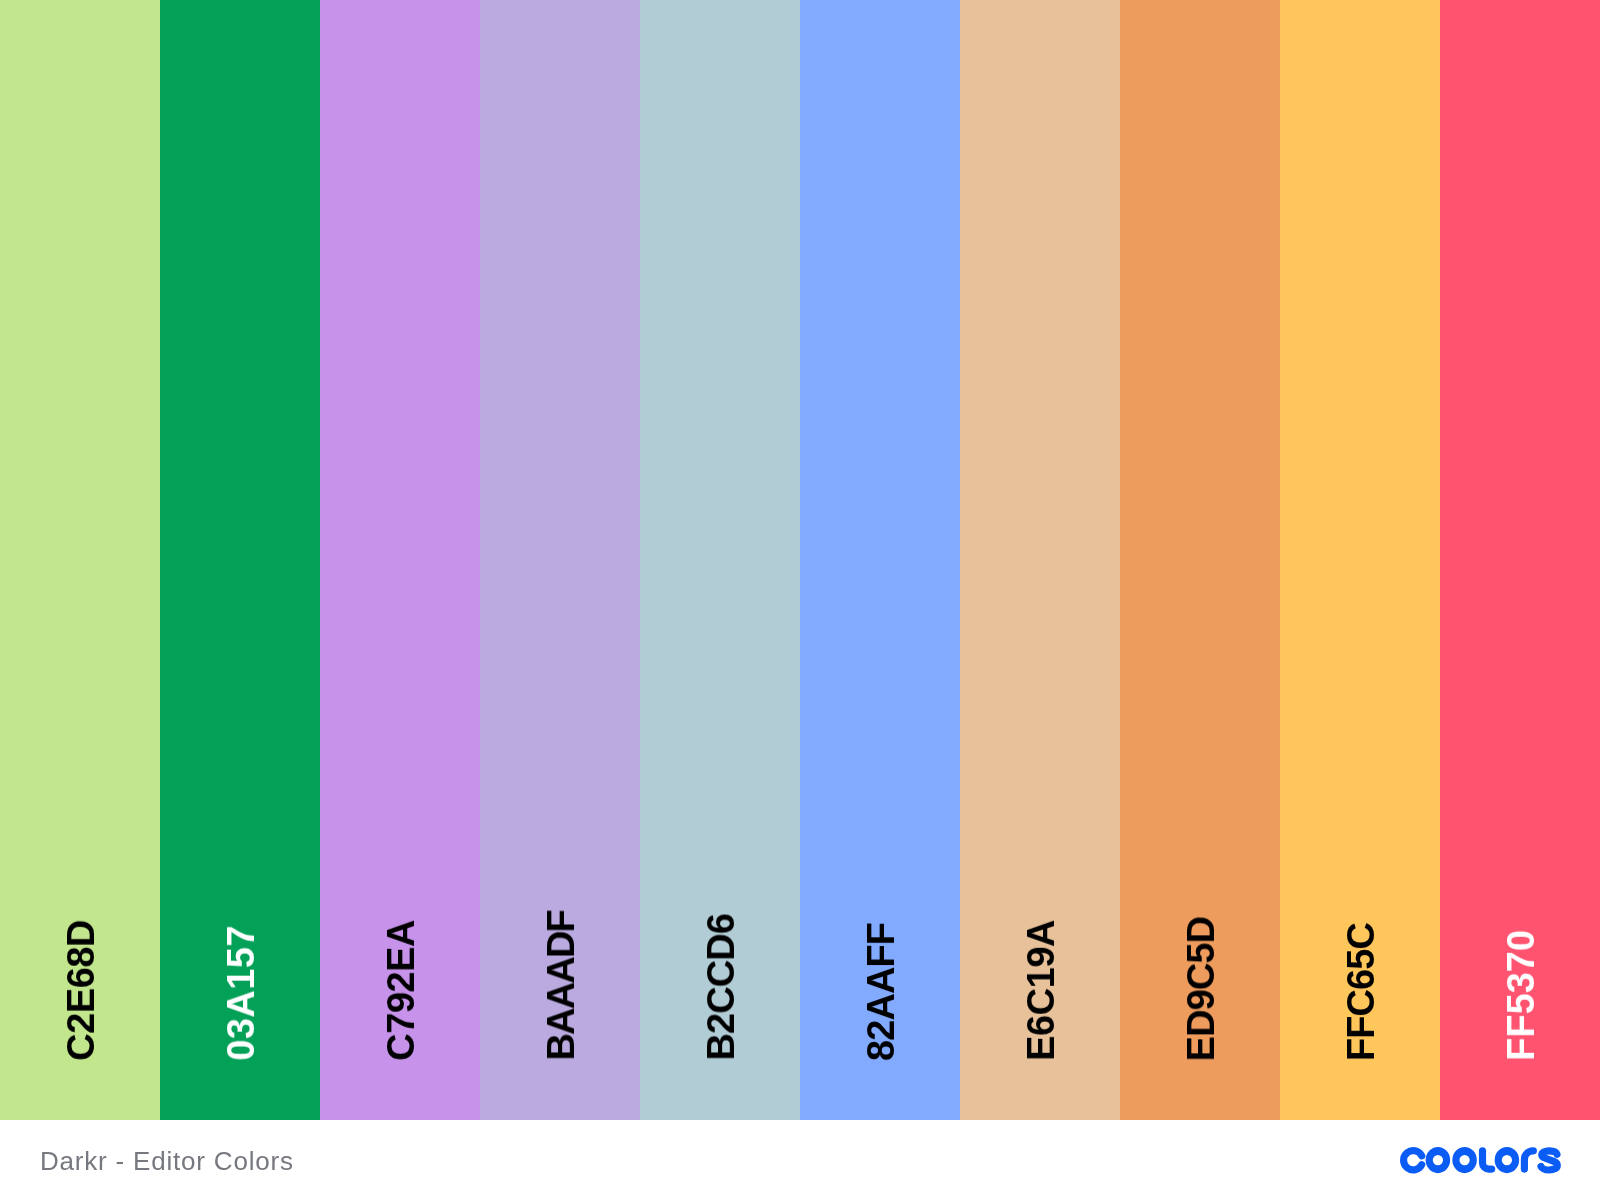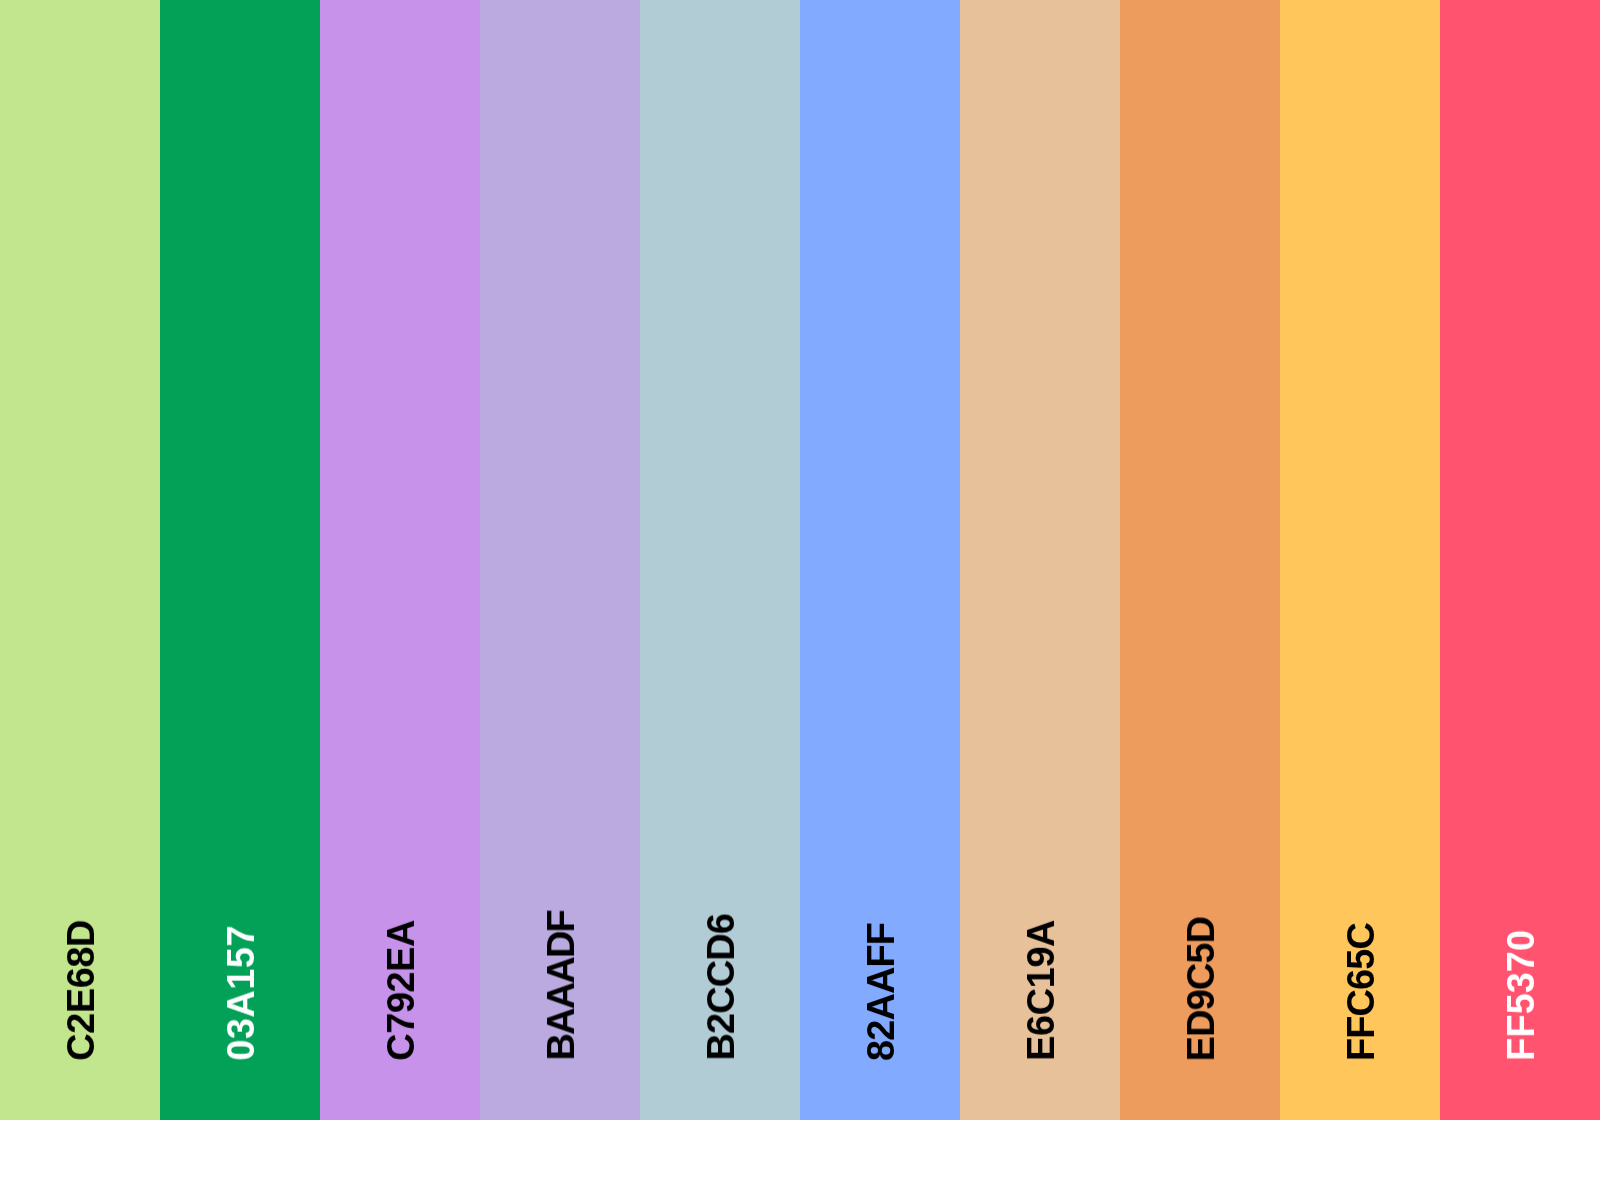--- a/index.html
+++ b/index.html
@@ -79,13 +79,32 @@
           <span style="color: rgb(0, 0, 0); letter-spacing: -0.92px;">FFC65C</span>
         </div>
       </div>
       <div class="swatch" style="background: rgb(255, 83, 112);">
         <div class="swatch-label">
           <span style="color: rgb(255, 255, 255); letter-spacing: -0.022px;">FF5370</span>
         </div>
       </div>
     </div>
 
+  <div id="footer">
+    <div id="footer-title">Darkr - Editor Colors</div>
+
+    <div id="footer-logo" aria-label="coolors">
+      <svg width="166" height="32" viewBox="-2 -2.5 166 32">
+        <g class="lg-fill">
+          <path fill-rule="evenodd" d="M 25.65 13.60 a 12.25 13.05 0 1 0 24.50 0 a 12.25 13.05 0 1 0 -24.50 0 Z M 32.75 13.60 a 5.15 5.20 0 1 1 10.30 0 a 5.15 5.20 0 1 1 -10.30 0 Z"></path>
+          <path fill-rule="evenodd" d="M 52.35 13.60 a 12.25 13.05 0 1 0 24.50 0 a 12.25 13.05 0 1 0 -24.50 0 Z M 59.45 13.60 a 5.15 5.20 0 1 1 10.30 0 a 5.15 5.20 0 1 1 -10.30 0 Z"></path>
+          <path fill-rule="evenodd" d="M 94.65 13.60 a 12.25 13.05 0 1 0 24.50 0 a 12.25 13.05 0 1 0 -24.50 0 Z M 101.75 13.60 a 5.15 5.20 0 1 1 10.30 0 a 5.15 5.20 0 1 1 -10.30 0 Z"></path>
+        </g>
+        <g class="lg-stroke">
+          <path d="M 21.77 9.38 A 9.62 9.62 0 1 0 21.77 18.12"></path>
+          <path d="M 82.5 4.3 L 82.5 16.4 A 6.2 6.2 0 0 0 88.7 22.6 L 91.7 22.6"></path>
+          <path d="M 124.4 22.6 L 124.4 12.9 A 8.6 8.6 0 0 1 133.0 4.3 L 133.4 4.3"></path>
+          <path d="M 157.0 7.8 C 156.3 5.4 153.0 4.3 149.2 4.3 C 145.2 4.3 141.8 6.0 141.8 8.4 C 141.8 9.8 142.6 10.7 144.8 11.5 L 153.8 14.9 C 156.2 15.8 157.3 16.8 157.3 18.9 C 157.3 21.6 153.9 23.5 149.2 23.5 C 145.3 23.5 142.2 22.4 141.0 20.0"></path>
+        </g>
+      </svg>
+    </div>
+  </div>
 </div>
 
 </body></html>

